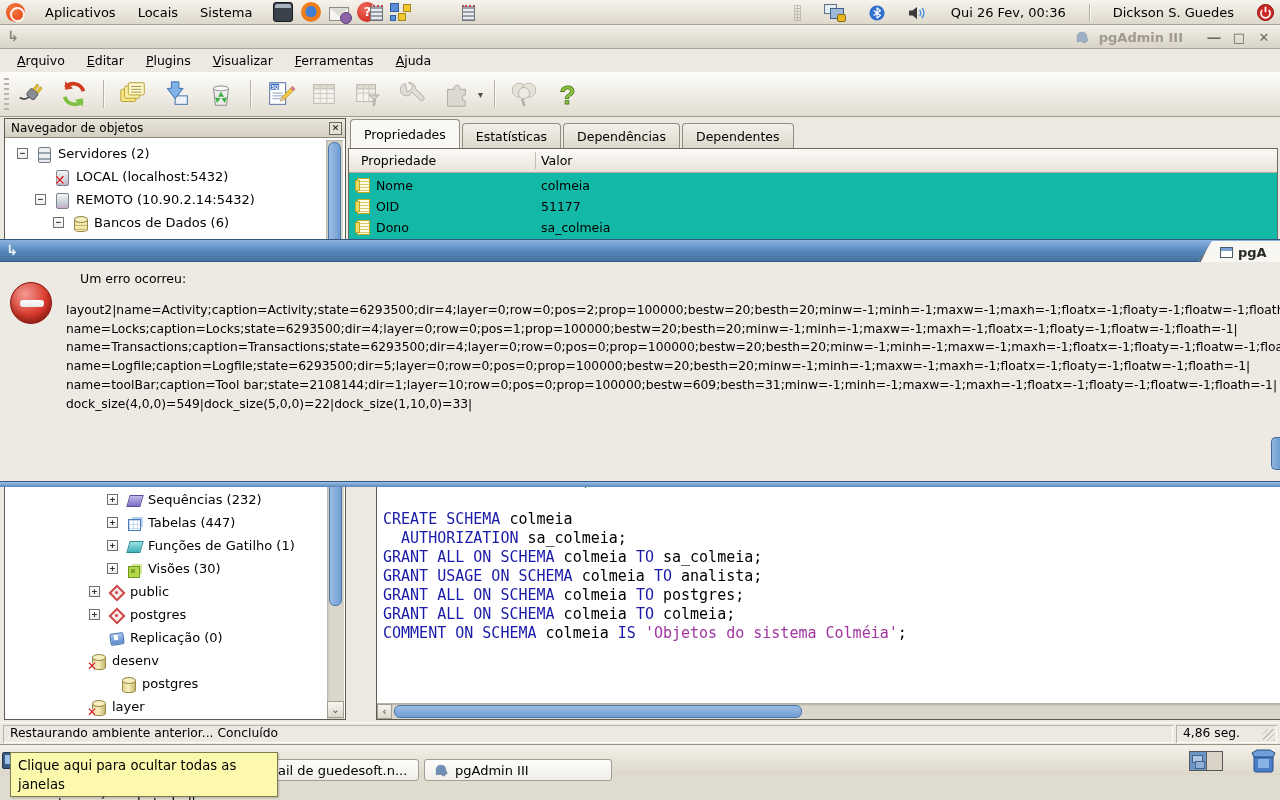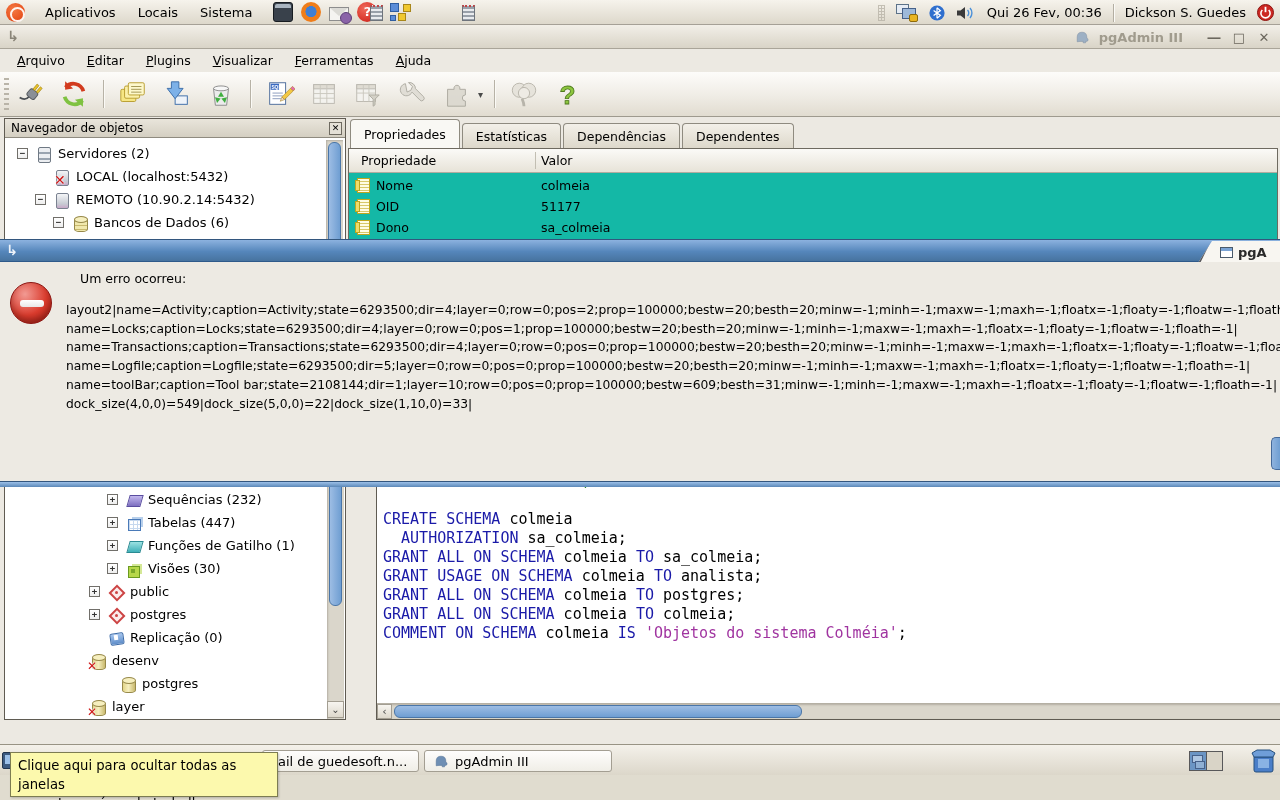--- a/index.html
+++ b/index.html
@@ -24,21 +24,21 @@
   .ico-ffox { border-radius:50%; background:radial-gradient(circle at 50% 48%,#3f7fd4 0 37%,#ef7d1a 40% 78%,#b5520e); }
   .ico-mail { top:2px; height:14px; background:#f5f4f1; border:1px solid #8d8d8d; }
   .ico-mail::before{content:"";position:absolute;left:0;top:0;border-left:9px solid transparent;border-right:9px solid transparent;border-top:8px solid #dcdbd6;}
   .ico-mail::after{content:"";position:absolute;right:-4px;bottom:-4px;width:10px;height:10px;border-radius:50%;
     background:#8a63a8;border:1px solid #5d3f78;}
   .ico-help { border-radius:50%; background:radial-gradient(circle at 38% 32%,#ef6a5a,#d9352b 65%,#a31d14);
     color:#fff; font:bold 13px/20px "DejaVu Sans"; text-align:center; }
   .spring { width:13px; height:16px; background:repeating-linear-gradient(#99a0a9 0 2px,#e9ebee 2px 4px);
     border:1px solid #6e747c; border-top:2px dotted #c04545; position:absolute; }
   .sq { position:absolute; }
-  .tp-right { position:absolute; right:6px; top:0; height:25px; display:flex; align-items:center; gap:11px;padding-left:15px; }
+  .tp-right { position:absolute; right:6px; top:0; height:25px; display:flex; align-items:center; gap:23px;padding-left:15px; }
   .drag-dots { width:7px; height:16px; background:repeating-linear-gradient(90deg,#b9b4a8 0 1px,transparent 1px 3px),
     repeating-linear-gradient(#b9b4a8 0 1px,transparent 1px 3px); opacity:.8;}
   .ico-net { width:22px; height:17px; position:relative; }
   .ico-net .m1{position:absolute;left:0;top:0;width:13px;height:10px;background:#e6ecf4;border:1px solid #5c7288;}
   .ico-net .m2{position:absolute;left:6px;top:4px;width:14px;height:11px;background:#9db9da;border:1px solid #46618a;}
   .ico-net .lock{position:absolute;right:0;bottom:-1px;width:9px;height:8px;background:#e8b523;border:1px solid #8d6a0a;border-radius:2px;}
   .clocktxt, .usertxt { font-size:13px; white-space:nowrap; }
   .vsep { width:1px; height:18px; background:#b3aea2; box-shadow:1px 0 0 #fbfaf6; }
   .ico-power { width:17px; height:17px; }
 
@@ -187,21 +187,21 @@
     box-shadow:inset 1px 1px 0 #b7b2a6, inset -1px -1px 0 #fdfdfb; }
   .grip { position:absolute; right:2px; bottom:2px; width:12px; height:12px;
     background:repeating-linear-gradient(135deg,transparent 0 3px,#b7b2a6 3px 4px); opacity:.8;}
 
   
   .taskbar { position:absolute; left:0; top:744px; width:1280px; height:31px;
     background:linear-gradient(#f4f1ea,#dcd7ca); border-top:1px solid #989384; }
   .showdesk { position:absolute; left:2px; top:7px; width:19px; height:17px; background:#3c5a80;
     border:1px solid #22354e; border-radius:2px; }
   .showdesk::after{content:"";position:absolute;left:2px;top:2px;right:2px;bottom:4px;background:#9cc0e8;}
-  .wlbtn { position:absolute; top:5px; height:22px; background:linear-gradient(#fefdfc,#f0eee7);
+  .wlbtn { position:absolute; top:14px; height:22px; background:linear-gradient(#fefdfc,#f0eee7);
     border:1px solid #a39e92; border-radius:3px; display:flex; align-items:center; font-size:13px;
     padding:0 8px; white-space:nowrap; overflow:hidden; }
   .pager { position:absolute; left:1189px; top:6px; width:34px; height:20px; border:1px solid #58585a;
     display:flex; background:#d9d4c7; }
   .pgcell1 { width:17px; height:100%; background:#6b95c4; border-right:1px solid #58585a; position:relative;}
   .pgcell1::before{content:"";position:absolute;left:2px;top:3px;width:9px;height:6px;background:#adc6e2;border:1px solid #46618a;}
   .pgcell1::after{content:"";position:absolute;left:5px;top:9px;width:8px;height:6px;background:#8fb0d4;border:1px solid #46618a;}
   .trashico { position:absolute; left:1250px; top:3px; width:27px; height:25px; }
 
   
@@ -558,20 +558,27 @@
     </div>
     <div class="errbody">
       <div class="bigerr"></div>
       <div class="errhead">Um erro ocorreu:</div>
       <div class="errlines" id="errlines"><div>layout2|name=Activity;caption=Activity;state=6293500;dir=4;layer=0;row=0;pos=2;prop=100000;bestw=20;besth=20;minw=-1;minh=-1;maxw=-1;maxh=-1;floatx=-1;floaty=-1;floatw=-1;floath=-1|</div><div>name=Locks;caption=Locks;state=6293500;dir=4;layer=0;row=0;pos=1;prop=100000;bestw=20;besth=20;minw=-1;minh=-1;maxw=-1;maxh=-1;floatx=-1;floaty=-1;floatw=-1;floath=-1|</div><div>name=Transactions;caption=Transactions;state=6293500;dir=4;layer=0;row=0;pos=0;prop=100000;bestw=20;besth=20;minw=-1;minh=-1;maxw=-1;maxh=-1;floatx=-1;floaty=-1;floatw=-1;floath=-1|</div><div>name=Logfile;caption=Logfile;state=6293500;dir=5;layer=0;row=0;pos=0;prop=100000;bestw=20;besth=20;minw=-1;minh=-1;maxw=-1;maxh=-1;floatx=-1;floaty=-1;floatw=-1;floath=-1|</div><div>name=toolBar;caption=Tool bar;state=2108144;dir=1;layer=10;row=0;pos=0;prop=100000;bestw=609;besth=31;minw=-1;minh=-1;maxw=-1;maxh=-1;floatx=-1;floaty=-1;floatw=-1;floath=-1|</div><div>dock_size(4,0,0)=549|dock_size(5,0,0)=22|dock_size(1,10,0)=33|</div></div>
       <div class="errscrollfrag"></div>
     </div>
     <div class="errbottom"></div>
   </div>
 
+  <div class="statusbar">
+    <div class="sbcell" style="left:3px;width:1170px">Restaurando ambiente anterior... Concluído</div>
+    <div class="sbcell" style="left:1176px;width:101px">
+      <span>4,86 seg.</span>
+      <div class="grip"></div>
+    </div>
+  </div>
 
   <div class="taskbar">
     <div class="showdesk"></div>
     <div class="wlbtn" style="left:262px;width:157px;padding-left:15px">
       <span>ail de guedesoft.n...</span>
     </div>
     <div class="wlbtn" style="left:424px;width:188px">
       <svg width="16" height="16" viewBox="0 0 20 20" style="margin-right:6px">
         <path d="M4 16 v-6 q0-6 6-6 q6 0 6 6 v1.5 q1.6 .2 1.6 2 q0 2-2 2 h-1.1 v1.8 h-3 v-1.8 h-4 Z" fill="#6f8fb4" stroke="#4a6a90" stroke-width="0.6"></path>
       </svg>

